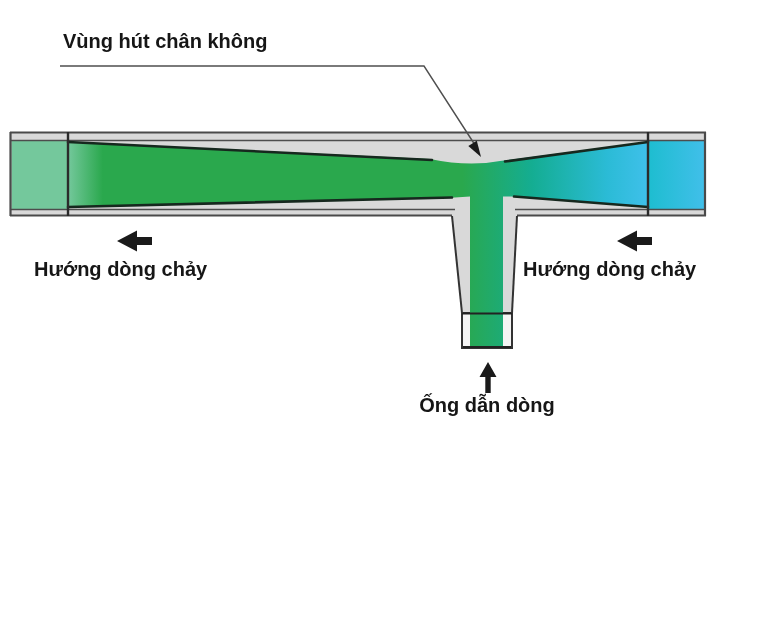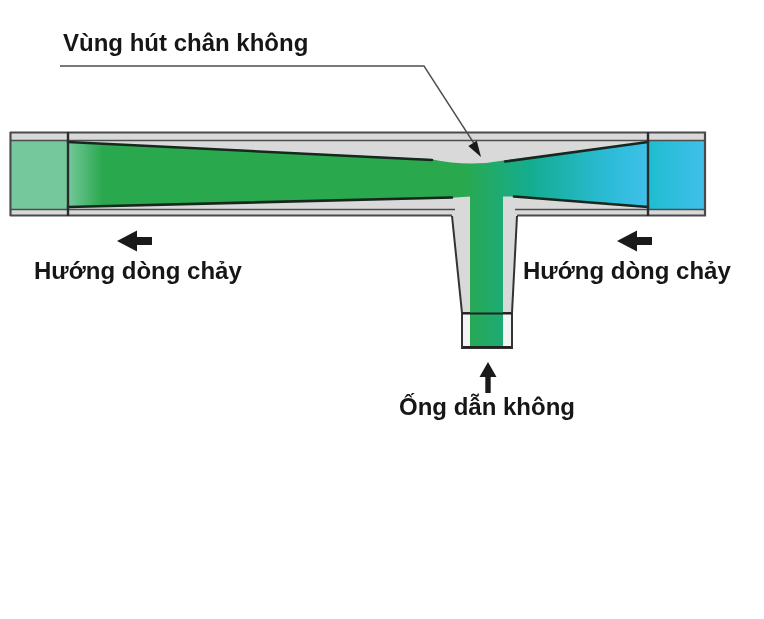--- a/index.html
+++ b/index.html
@@ -17,21 +17,21 @@
   }
   .diagram-svg {
     position: absolute;
     left: 0;
     top: 0;
   }
   .lbl {
     position: absolute;
     color: #161616;
     font-weight: bold;
-    font-size: 24px;
+    font-size: 20px;
     line-height: 1.1;
     white-space: nowrap;
     letter-spacing: 0px;
   }
   .lbl-title   { left: 63px;  top: 30px; }
   .lbl-left    { left: 34px;  top: 258px; }
   .lbl-right   { left: 523px; top: 258px; }
   .lbl-bottom  { left: 487px; top: 394px; transform: translateX(-50%); }
 </style>
 </head>
@@ -125,15 +125,15 @@
 
     <path d="M488,362 L479.5,377 L485.3,377 L485.3,393 L490.7,393 L490.7,377 L496.5,377 Z" fill="#1a1a1a"></path>
   </svg>
 
   <div class="lbl lbl-title">Vùng hút chân không</div>
 
   <div class="lbl lbl-left">Hướng dòng chảy</div>
 
   <div class="lbl lbl-right">Hướng dòng chảy</div>
 
-  <div class="lbl lbl-bottom">Ống dẫn không</div>
+  <div class="lbl lbl-bottom">Ống dẫn dòng</div>
 
 </div>
 
 </body></html>

